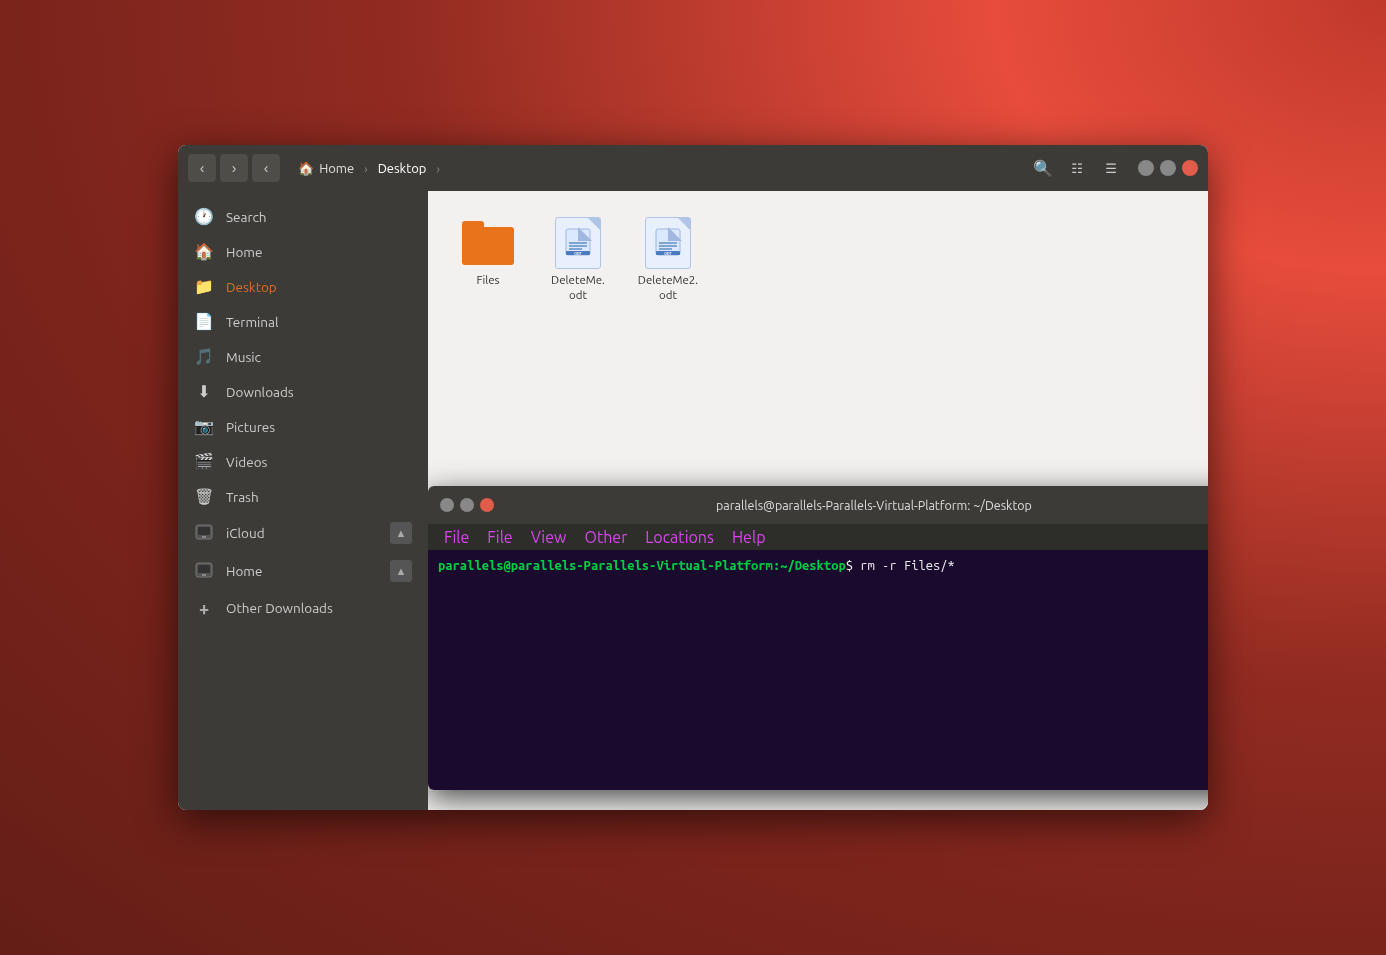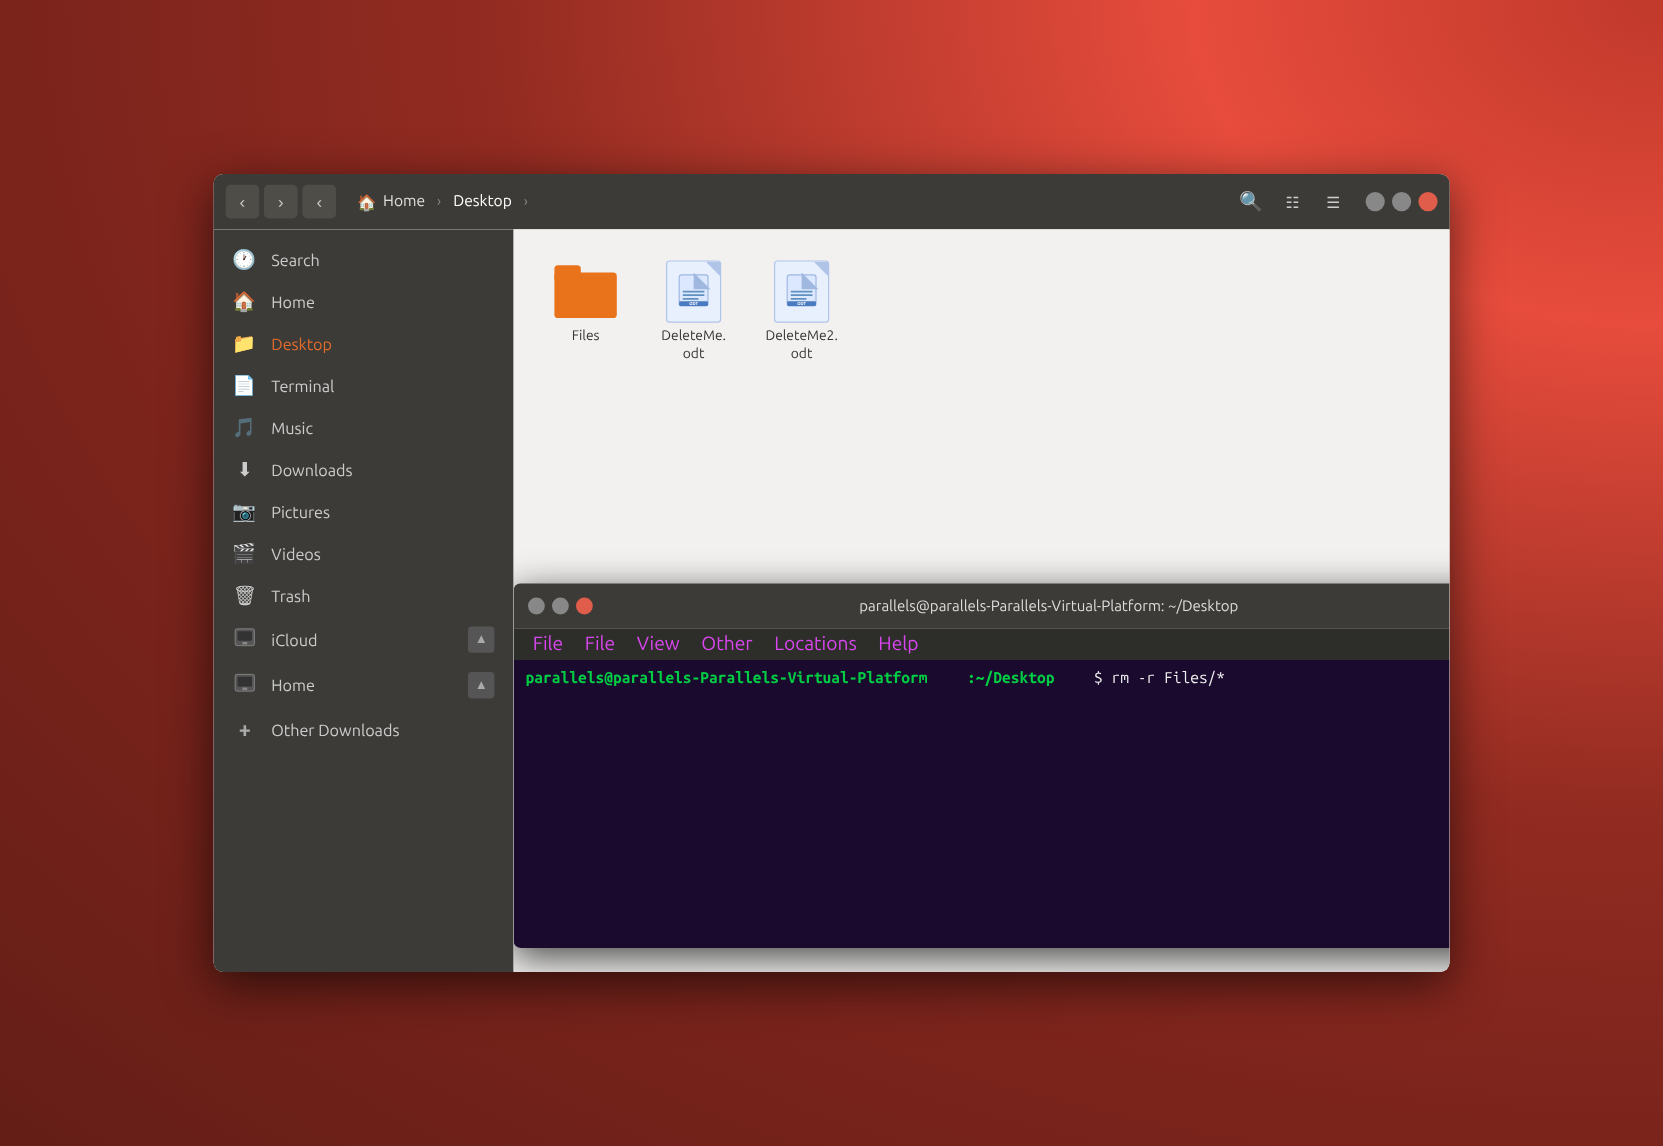--- a/index.html
+++ b/index.html
@@ -339,21 +339,20 @@
     }
 
     .term-path {
       color: #00cc44;
       font-weight: bold;
     }
 
     .term-cursor-line {
       display: flex;
       align-items: center;
-      gap: 33px;
     }
 
     .term-command {
       color: #f0f0f0;
       text-align: right;
     }
 
     @keyframes blink {
       0%, 100% { opacity: 1; }
       50% { opacity: 0; }

